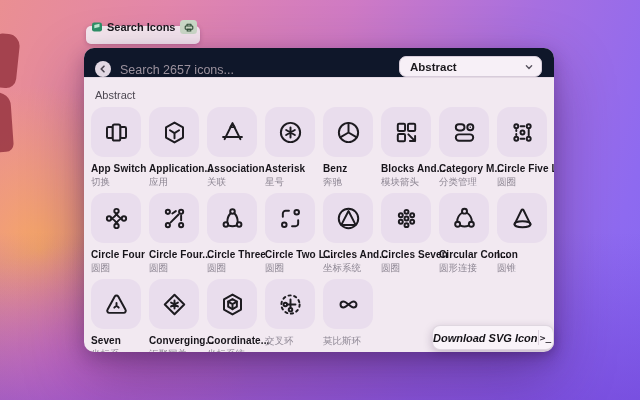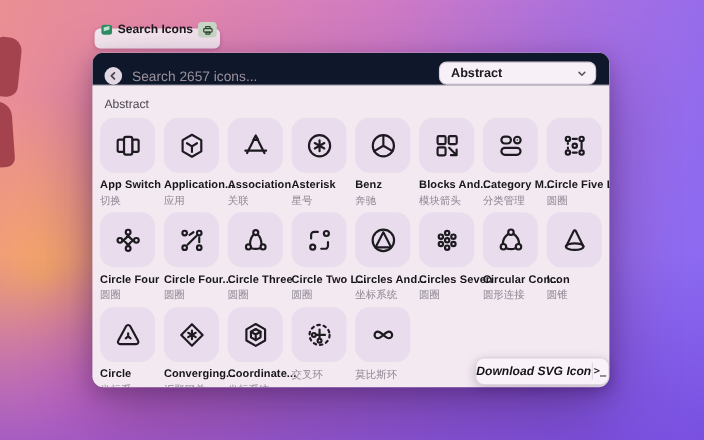--- a/index.html
+++ b/index.html
@@ -289,21 +289,21 @@
         <div class="lbl">Icon</div>
         <div class="zh">圆锥</div>
       </div>
       <div class="cell">
         <div class="card">
           <svg viewBox="0 0 28 28" width="29" height="29" fill="none" stroke="#1d1b20" stroke-width="1.9" stroke-linecap="round" stroke-linejoin="round">
             <path d="M12.3 6.2a2 2 0 0 1 3.4 0l7 12.9a2 2 0 0 1-1.7 3H7a2 2 0 0 1-1.7-3z"></path>
             <path d="M14 12.6v2.7M14 15.3l-2.1 1.7M14 15.3l2.1 1.7"></path>
           </svg>
         </div>
-        <div class="lbl">Circle</div>
+        <div class="lbl">Seven</div>
         <div class="zh">坐标系</div>
       </div>
       <div class="cell">
         <div class="card">
           <svg viewBox="0 0 28 28" width="29" height="29" fill="none" stroke="#1d1b20" stroke-width="1.9" stroke-linecap="round" stroke-linejoin="round">
             <path d="M14 4.6 23.4 14 14 23.4 4.6 14z"></path>
             <path d="M14 10.2v7.6M10.7 12.1l6.6 3.8M17.3 12.1l-6.6 3.8"></path>
           </svg>
         </div>
         <div class="lbl">Converging...</div>

